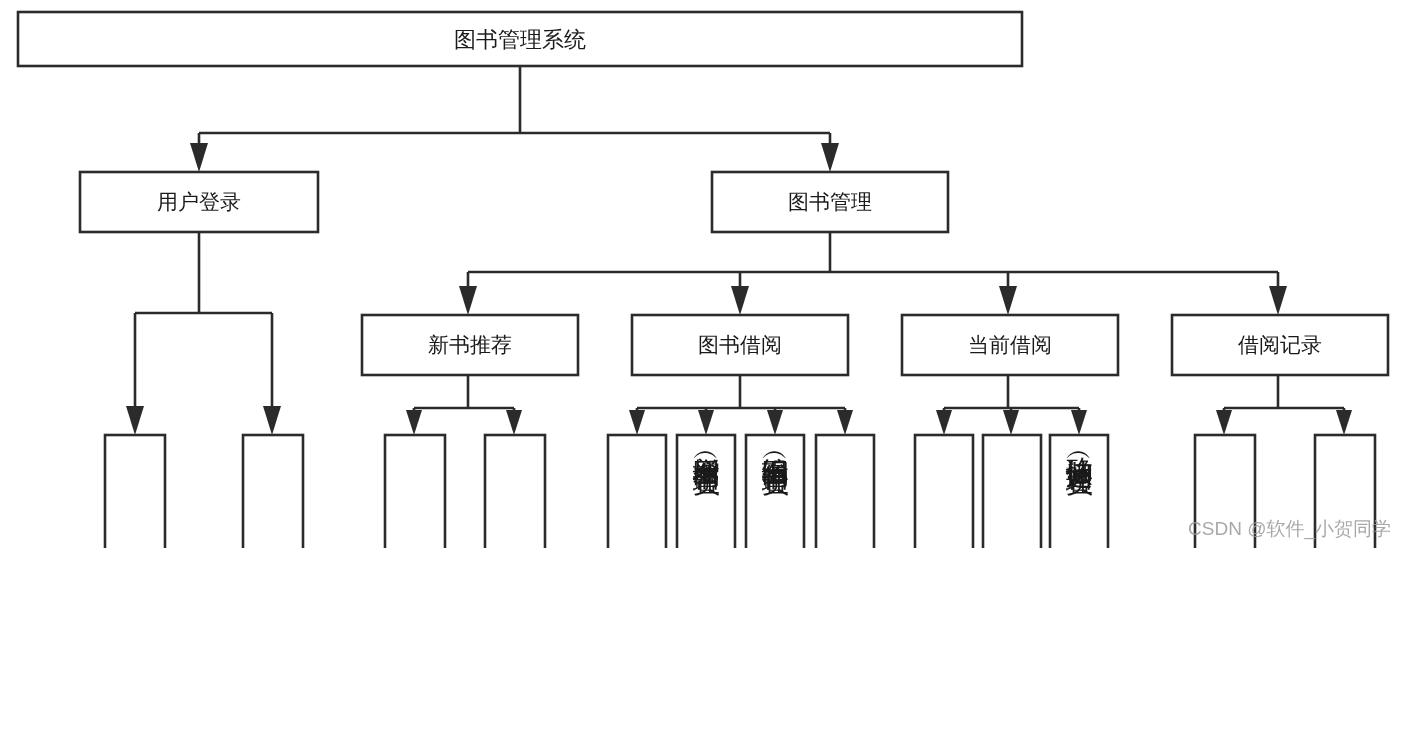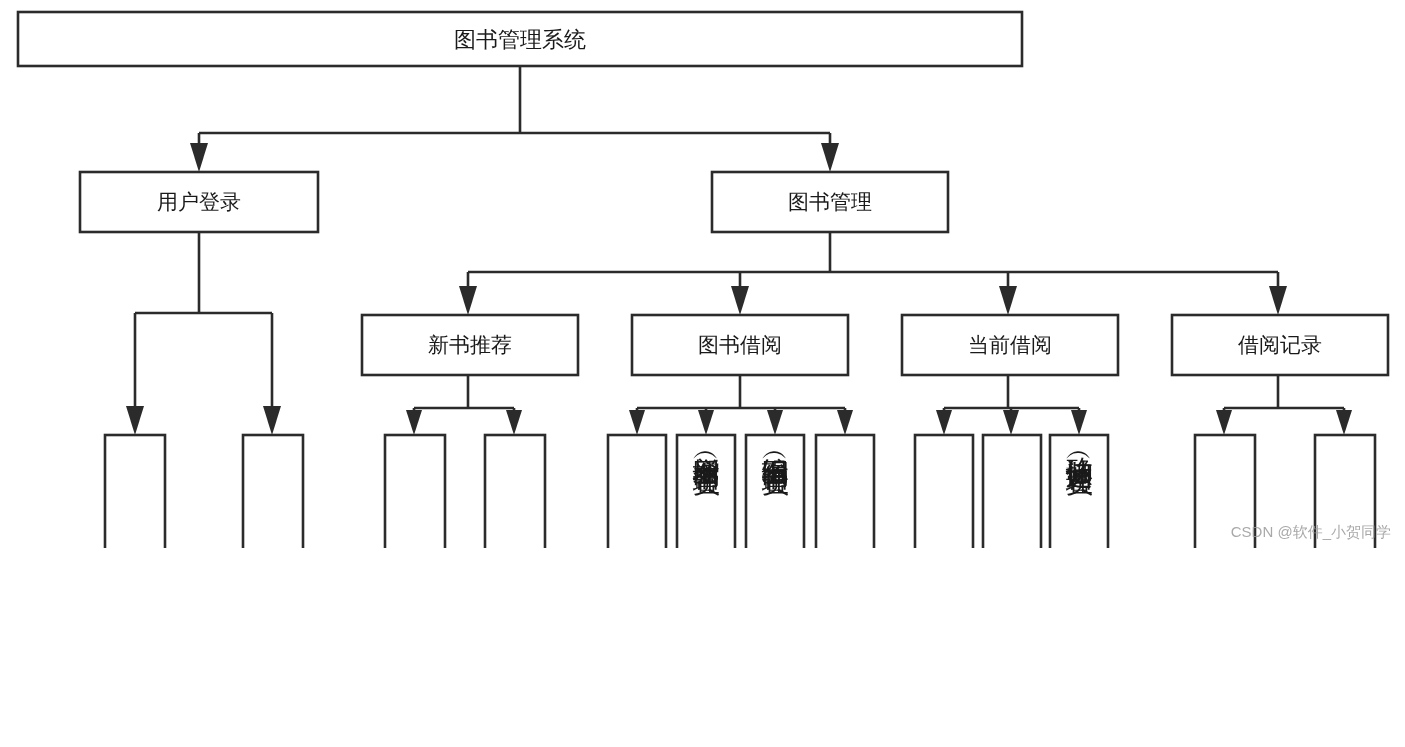--- a/index.html
+++ b/index.html
@@ -69,21 +69,21 @@
     line-height: 1.05;
     letter-spacing: 2px;
     color: #1a1a1a;
     white-space: nowrap;
   }
   .watermark {
     position: absolute;
     right: 14px;
     bottom: 6px;
     font-family: "Liberation Sans", "DejaVu Sans", sans-serif;
-    font-size: 15px;
+    font-size: 19px;
     color: #9a9a9a;
     opacity: 0.85;
     white-space: nowrap;
     pointer-events: none;
   }
 </style>
 </head>
 <body>
 
 <div id="diagram-root">

